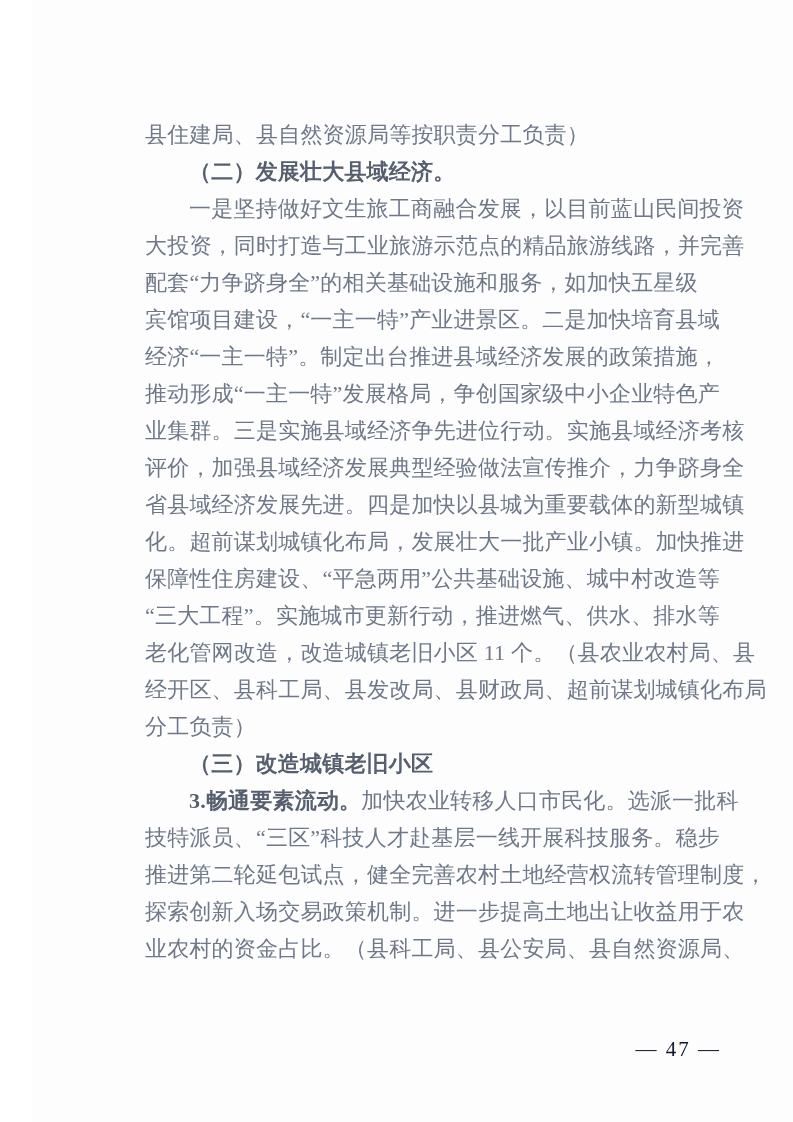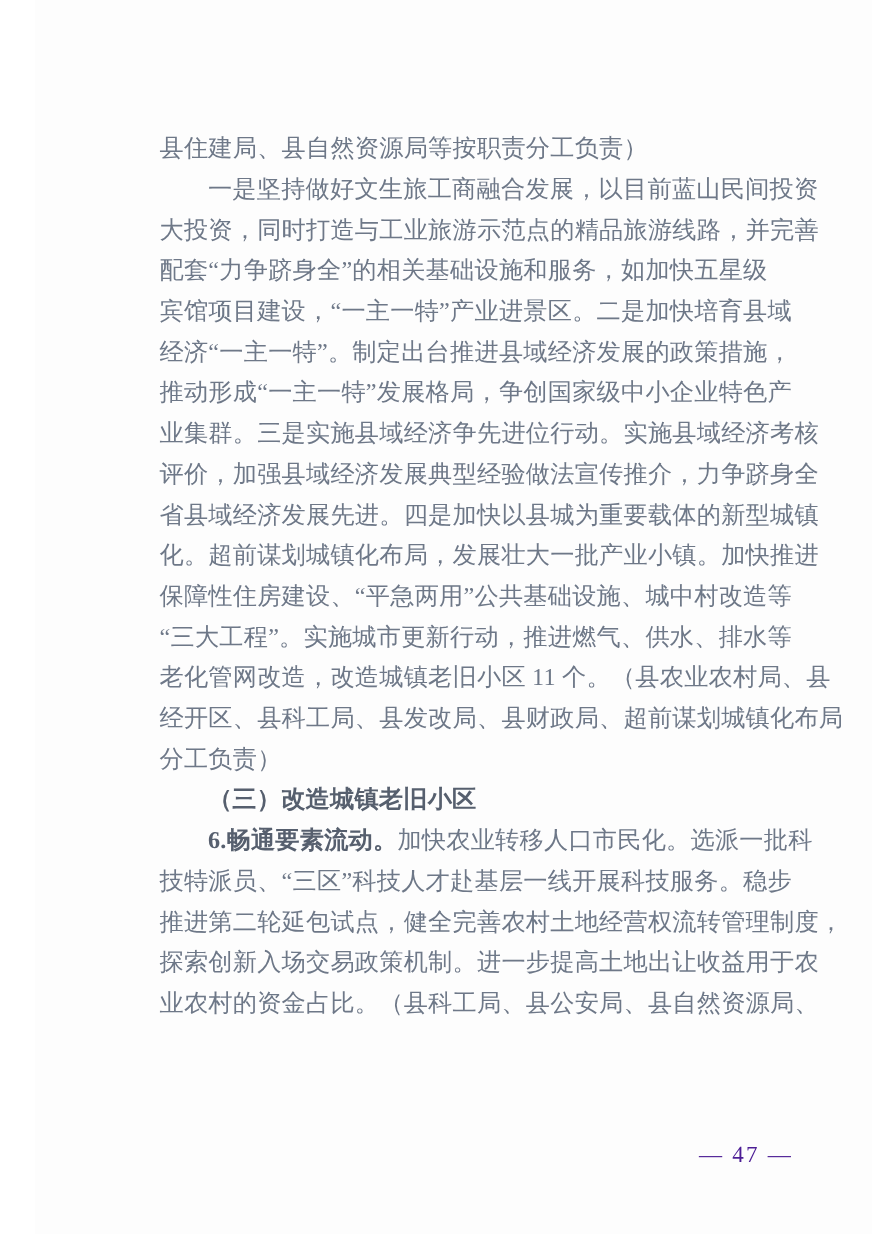--- a/index.html
+++ b/index.html
@@ -37,47 +37,48 @@
   .seg.bold {
     font-weight: 700;
     color: #565f6e;
   }
   .page-number {
     position: absolute;
     top: 1036px;
     right: 104px;
     font-size: 21px;
     line-height: 26px;
-    color: #4c1d95;
+    color: #0f172a;
     letter-spacing: 2px;
     white-space: nowrap;
   }
 </style>
 </head>
 <body>
 
 <div class="page">
   <div class="text-block" id="text-block">
       <div class="line"><span class="seg">县住建局、县自然资源局等按职责分工负责）</span></div>
+      <div class="line indent"><span class="seg bold">（二）发展壮大县域经济。</span></div>
       <div class="line indent"><span class="seg">一是坚持做好文生旅工商融合发展，以目前蓝山民间投资</span></div>
       <div class="line"><span class="seg">大投资，同时打造与工业旅游示范点的精品旅游线路，并完善</span></div>
       <div class="line"><span class="seg">配套“力争跻身全”的相关基础设施和服务，如加快五星级</span></div>
       <div class="line"><span class="seg">宾馆项目建设，“一主一特”产业进景区。二是加快培育县域</span></div>
       <div class="line"><span class="seg">经济“一主一特”。制定出台推进县域经济发展的政策措施，</span></div>
       <div class="line"><span class="seg">推动形成“一主一特”发展格局，争创国家级中小企业特色产</span></div>
       <div class="line"><span class="seg">业集群。三是实施县域经济争先进位行动。实施县域经济考核</span></div>
       <div class="line"><span class="seg">评价，加强县域经济发展典型经验做法宣传推介，力争跻身全</span></div>
       <div class="line"><span class="seg">省县域经济发展先进。四是加快以县城为重要载体的新型城镇</span></div>
       <div class="line"><span class="seg">化。超前谋划城镇化布局，发展壮大一批产业小镇。加快推进</span></div>
       <div class="line"><span class="seg">保障性住房建设、“平急两用”公共基础设施、城中村改造等</span></div>
       <div class="line"><span class="seg">“三大工程”。实施城市更新行动，推进燃气、供水、排水等</span></div>
       <div class="line"><span class="seg">老化管网改造，改造城镇老旧小区 11 个。（县农业农村局、县</span></div>
       <div class="line"><span class="seg">经开区、县科工局、县发改局、县财政局、超前谋划城镇化布局</span></div>
       <div class="line"><span class="seg">分工负责）</span></div>
       <div class="line indent"><span class="seg bold">（三）改造城镇老旧小区</span></div>
-      <div class="line indent"><span class="seg bold">6.畅通要素流动。</span><span class="seg">加快农业转移人口市民化。选派一批科</span></div>
+      <div class="line indent"><span class="seg bold">3.畅通要素流动。</span><span class="seg">加快农业转移人口市民化。选派一批科</span></div>
       <div class="line"><span class="seg">技特派员、“三区”科技人才赴基层一线开展科技服务。稳步</span></div>
       <div class="line"><span class="seg">推进第二轮延包试点，健全完善农村土地经营权流转管理制度，</span></div>
       <div class="line"><span class="seg">探索创新入场交易政策机制。进一步提高土地出让收益用于农</span></div>
       <div class="line"><span class="seg">业农村的资金占比。（县科工局、县公安局、县自然资源局、</span></div>
     </div>
   <div class="page-number">— 47 —</div>
 </div>
 
 </body></html>

